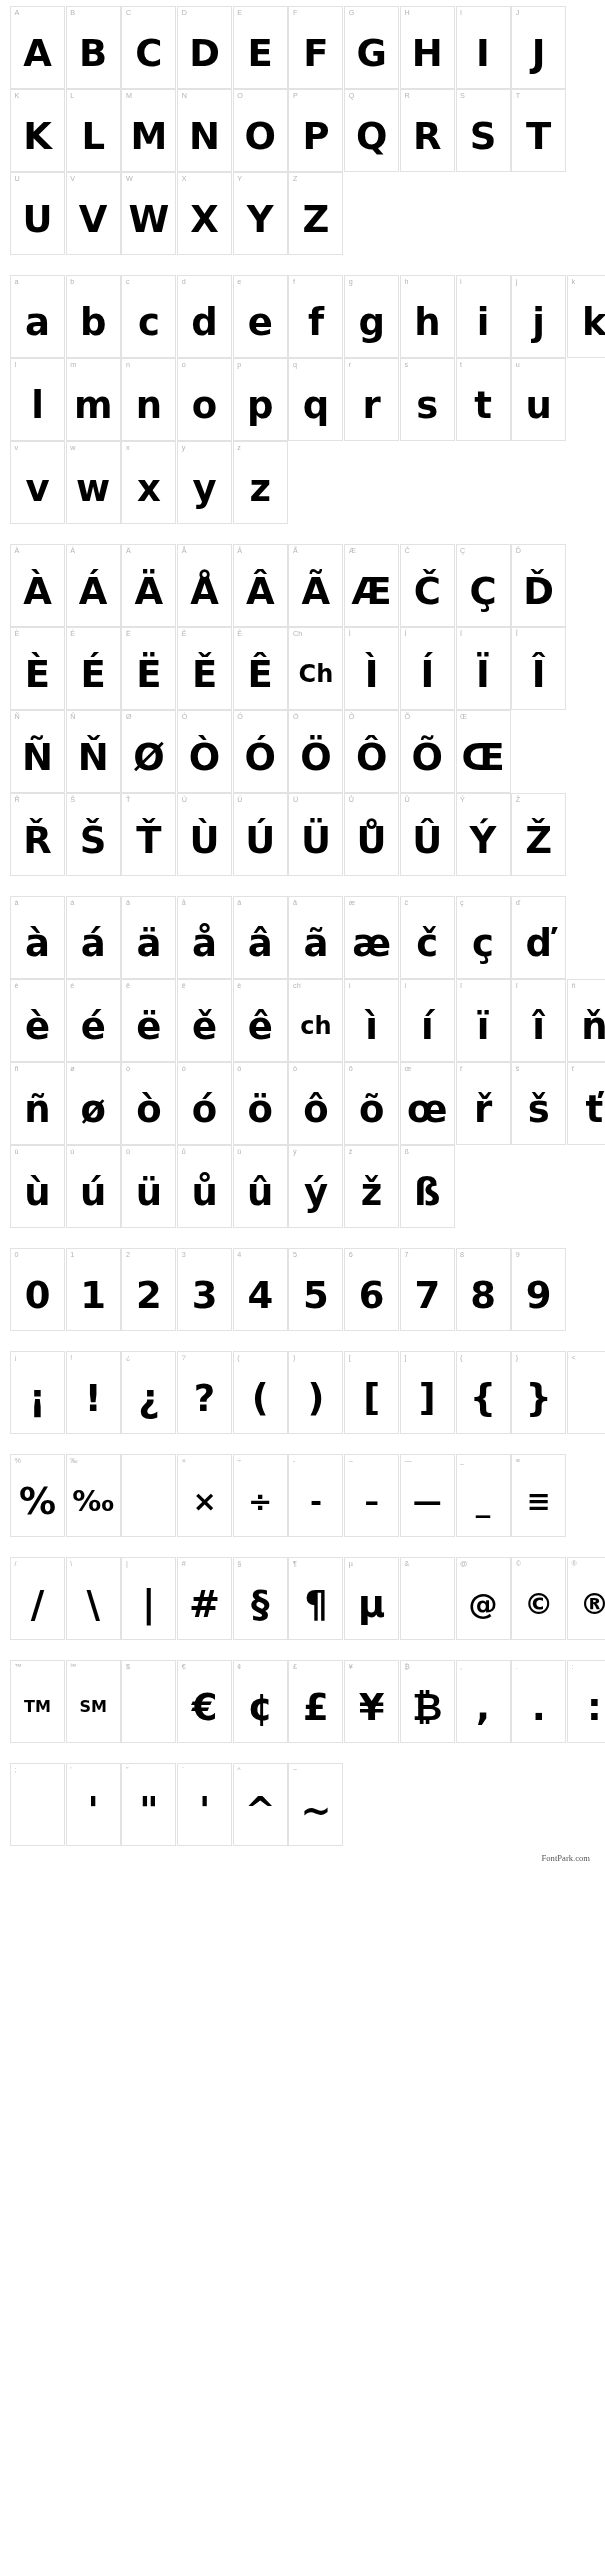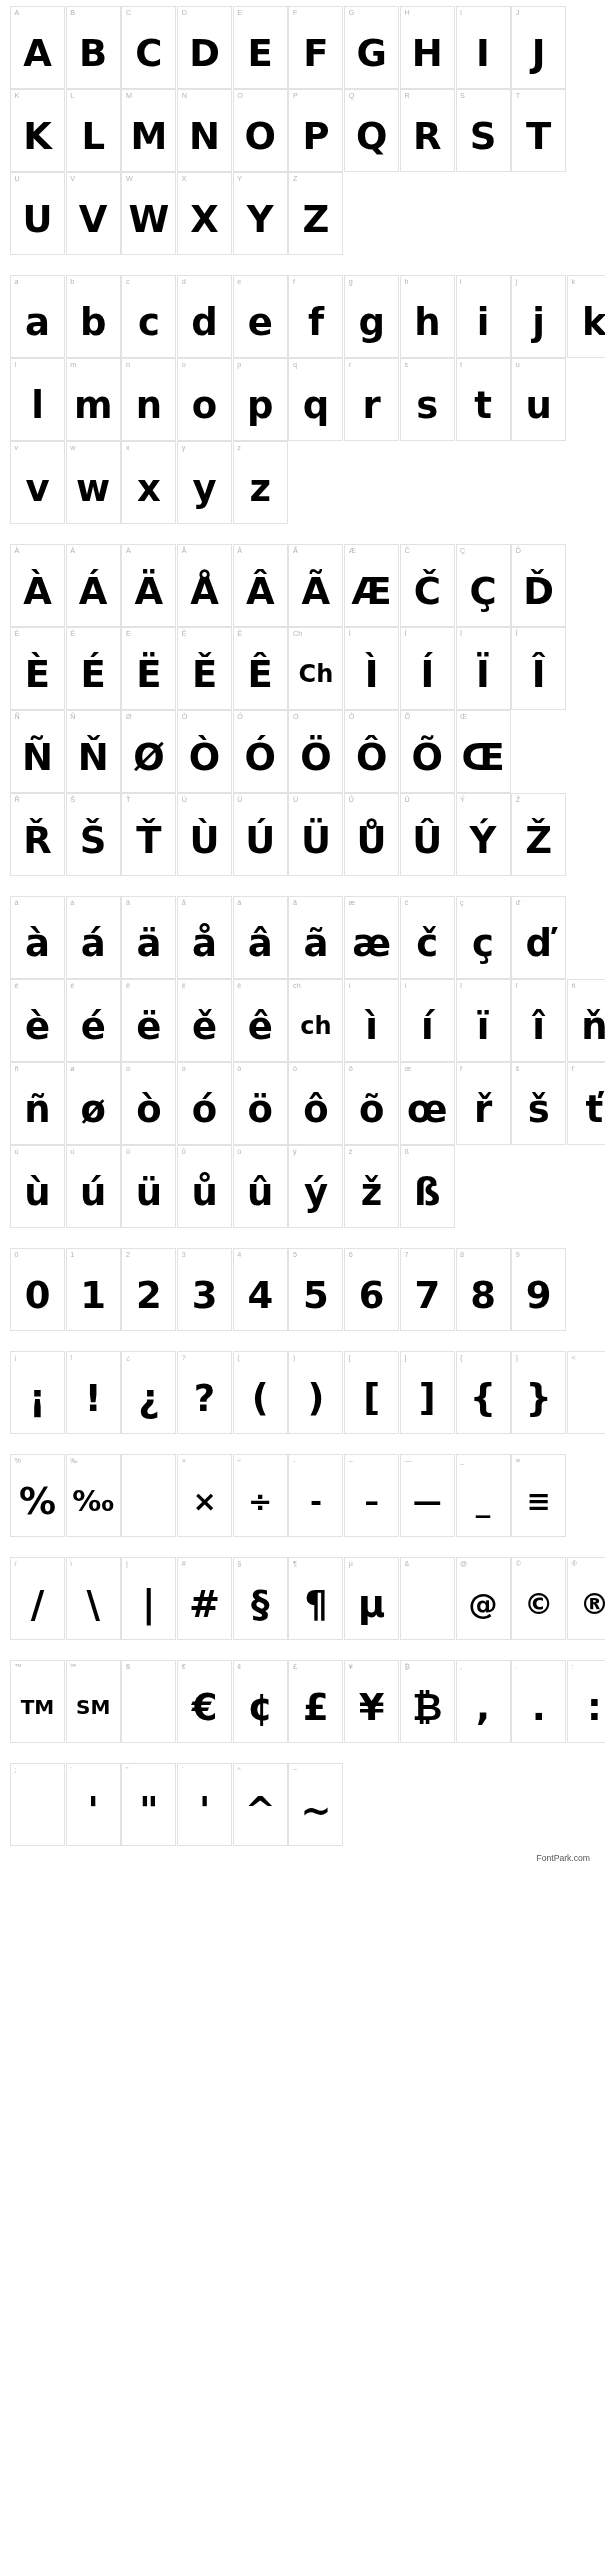--- a/index.html
+++ b/index.html
@@ -59,33 +59,33 @@
     font-family: "DejaVu Sans", sans-serif;
     font-weight: 900;
     font-size: 37px;
     color: #000000;
     line-height: 1;
   }
   .cell .glyph.small {
     font-size: 29px;
   }
   .cell .glyph.tiny {
-    font-size: 20px;
+    font-size: 16px;
   }
   .cell .glyph.mid {
     font-size: 24px;
   }
   .footer {
     width: 606px;
     text-align: right;
     font-size: 8.6px;
     color: #555555;
     padding: 7.2px 16px 10px 0;
     box-sizing: border-box;
-    font-family: Liberation Sans, sans-serif;
+    font-family: Liberation Serif, serif;
   }
 </style>
 </head>
 <body>
 
 <div class="sheet" id="sheet">
     <div class="row">
       <div class="cell">
         <span class="tag">A</span>
         <span class="glyph">A</span>

